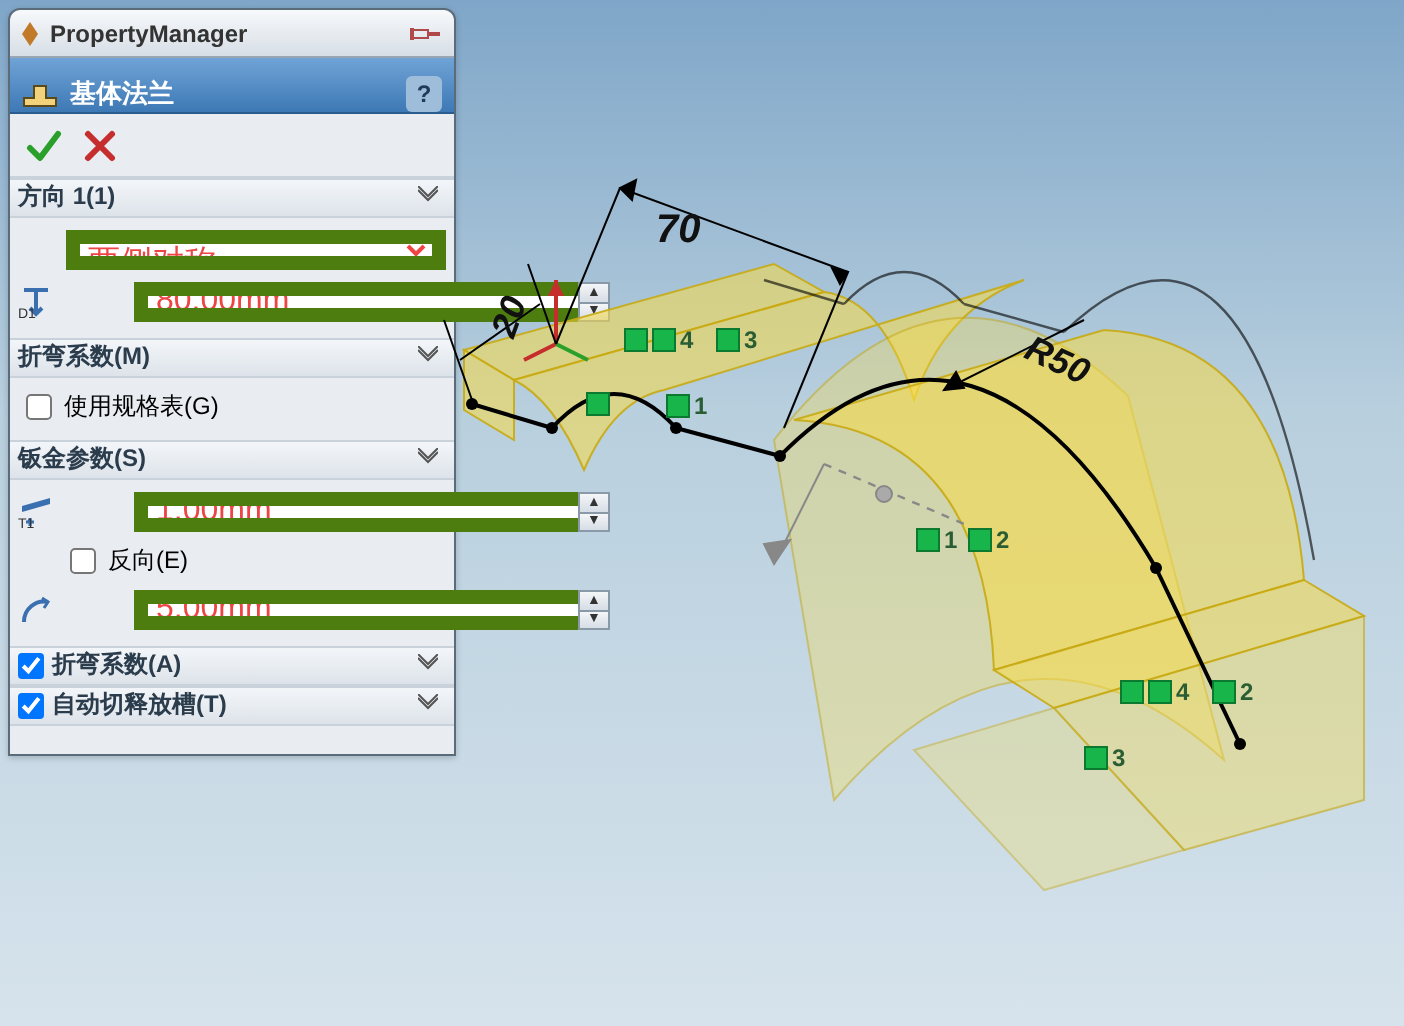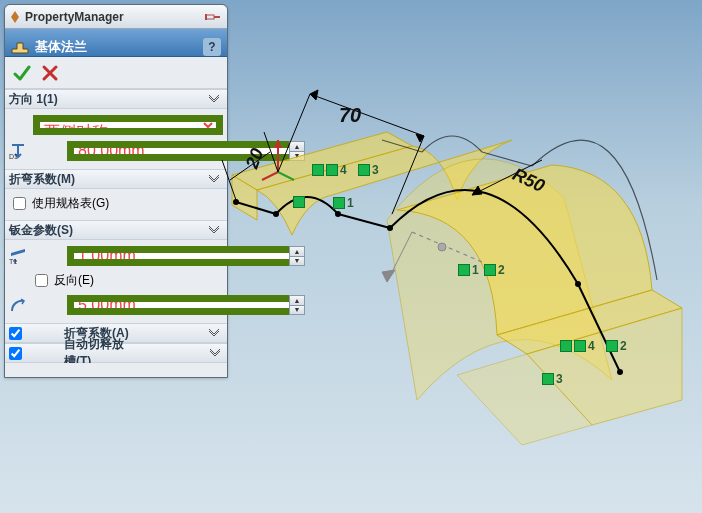--- a/index.html
+++ b/index.html
@@ -77,29 +77,27 @@
       gap: 10px;
       background: #e9edf2;
       border-bottom: 1px solid #c9d1da;
     }
     .ok-icon, .cancel-icon { width: 18px; height: 18px; }
 
     
     .section-header {
       height: 20px;
       display: flex;
-      align-items: center;
       padding: 0 6px 0 4px;
       background: linear-gradient(#f3f6f9, #dde3ea);
       border-top: 1px solid #c9d1da;
       border-bottom: 1px solid #c9d1da;
       font-size: 12px;
       font-weight: bold;
       color: #2b3c4d;
-      gap: 38px;
     }
     .section-header .chk { margin-right: 4px; }
     .section-header .spacer { flex: 1; }
     .chevron {
       width: 14px; height: 14px;
       display: inline-flex; align-items: center; justify-content: center;
     }
 
     .section-body {
       padding: 6px 4px 8px 4px;
@@ -149,21 +147,21 @@
 
     
     .viewport-label {
       position: absolute;
       font-family: Arial, sans-serif;
       font-weight: bold;
       font-size: 20px;
       font-style: italic;
       color: #111;
     }
-    .dim70 { left: 339px; top: 104px; font-style: italic; }
+    .dim70 { left: 328px; top: 104px; font-style: italic; }
     .dim20 { left: 245px; top: 148px; transform: rotate(-70deg); font-size: 18px; }
     .dimR50 { left: 512px; top: 170px; transform: rotate(25deg); font-size: 18px; }
 
     .sk-mark {
       position: absolute;
       display: flex;
       align-items: center;
       gap: 2px;
     }
     .sk-sq {

